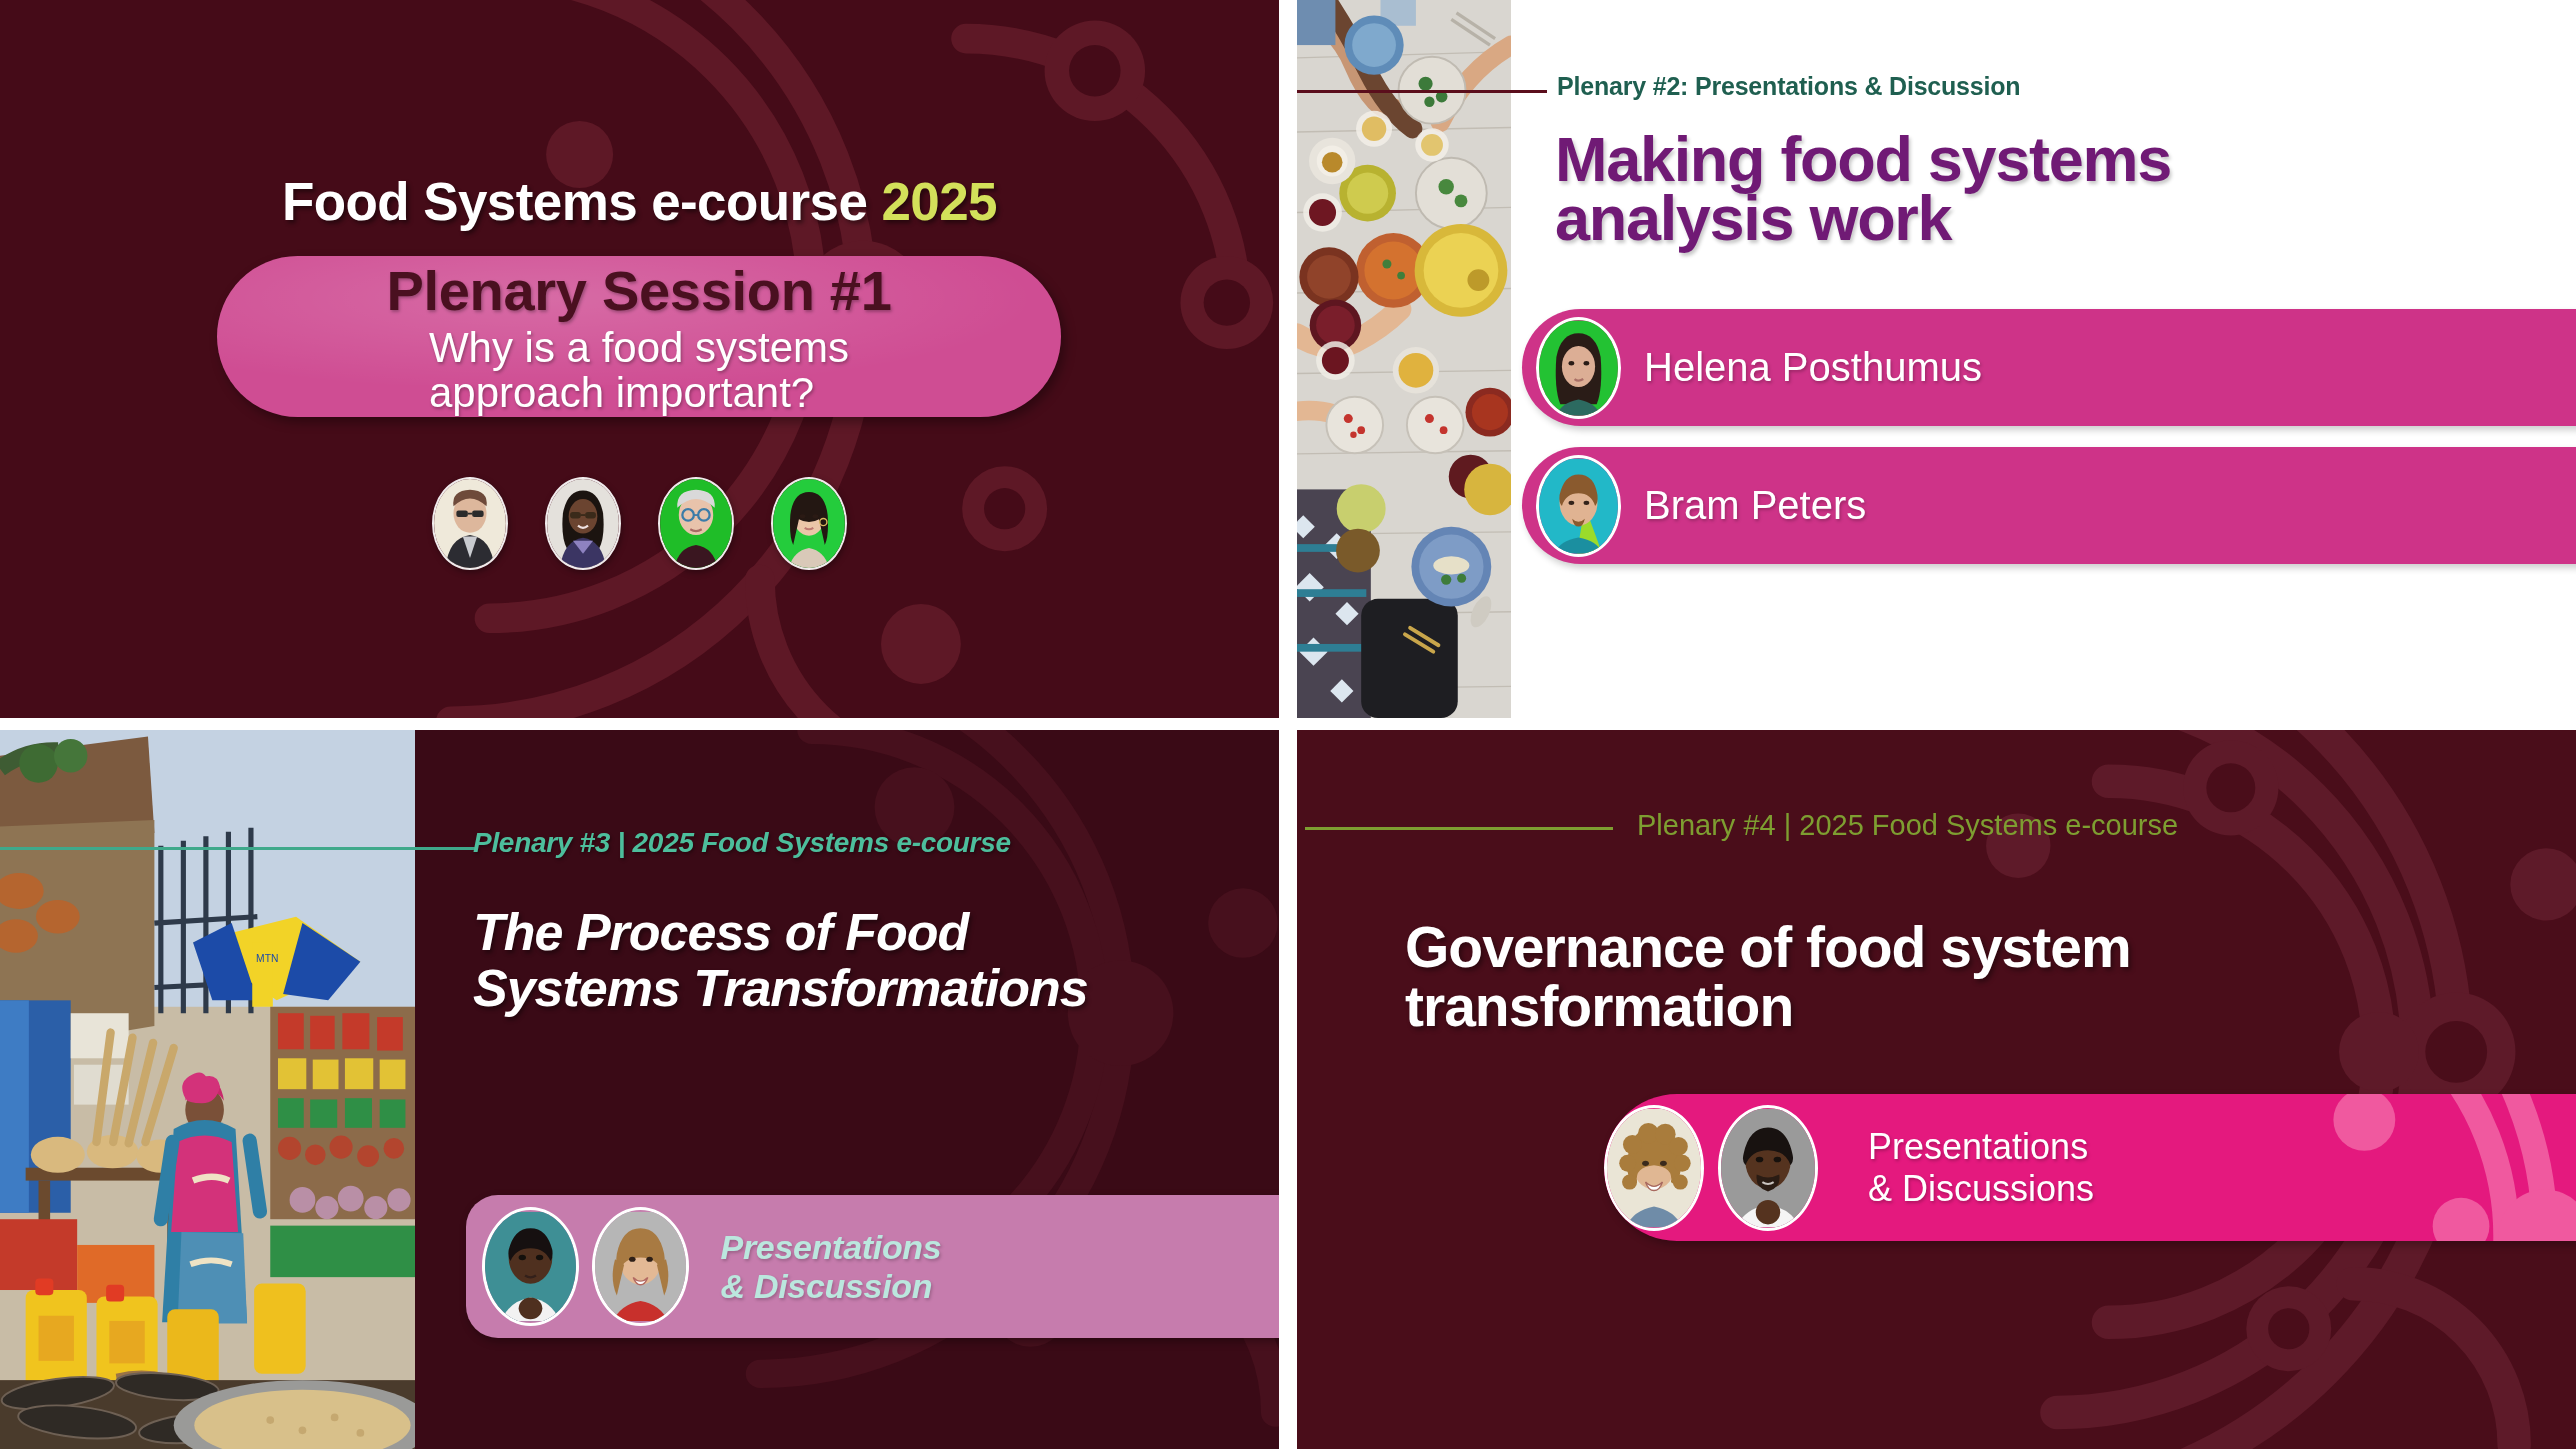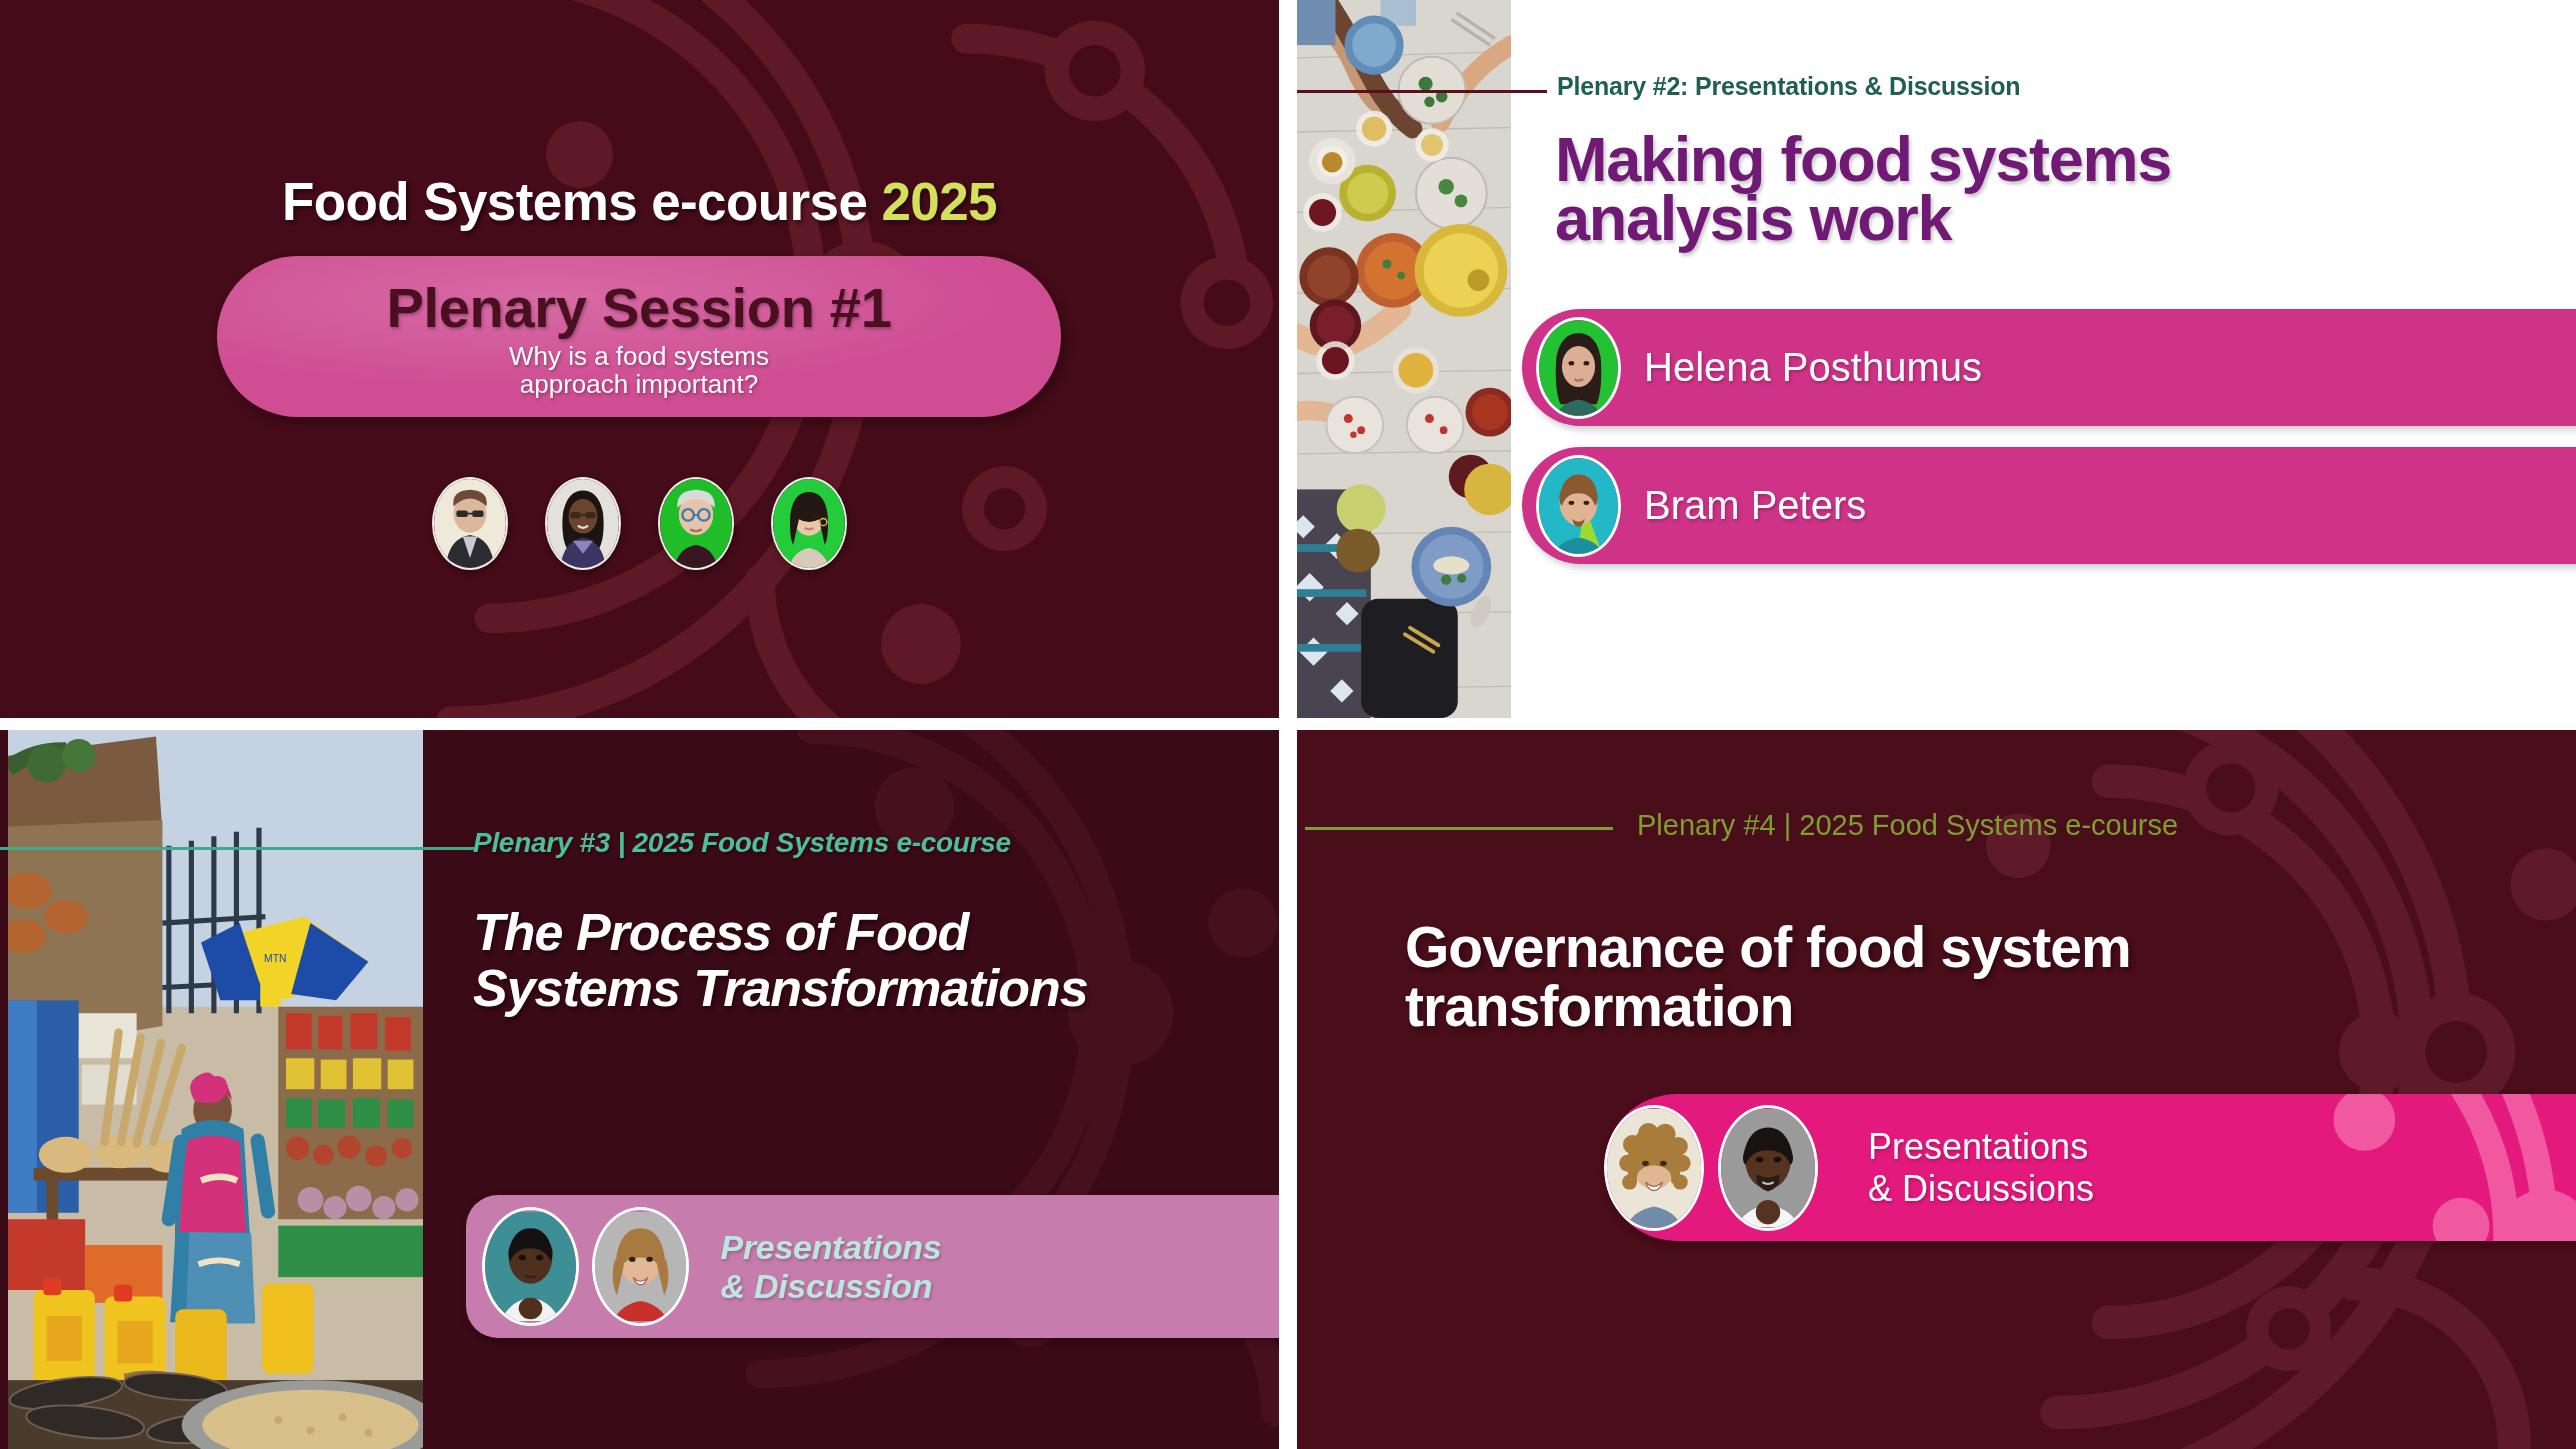--- a/index.html
+++ b/index.html
@@ -59,23 +59,23 @@
   #p1-pill-title {
     position: relative; z-index: 3;
     font-size: 56px; font-weight: 700;
     color: #4A1020;
     letter-spacing: -0.3px;
     text-shadow: 1.3px 1.9px 3.2px rgba(0,0,0,.28);
     margin-bottom: 3px;
   }
   #p1-pill-sub {
     position: relative; z-index: 3;
-    font-size: 26px; font-weight: 400;
+    font-size: 42px; font-weight: 400;
     color: #ffffff; line-height: 1.07;
-    text-align: center;
+    text-align: left;
     text-shadow: 1.3px 1.9px 3.2px rgba(0,0,0,.3);
   }
 
   #p1-avatars {
     position: absolute; left: 0; right: 0; top: 477px;
     display: flex; justify-content: center; gap: 37px;
   }
   .av {
     width: 76px; height: 93px;
     border-radius: 50%;
@@ -144,21 +144,21 @@
     text-shadow: 1.3px 1.9px 3.2px rgba(0,0,0,.25);
     white-space: nowrap;
   }
 
   
   #panel3 {
     left: 0; top: 730px; width: 1279px; height: 719px;
     background: #3A0A16;
   }
   #p3-photo {
-    position: absolute; left: 8px; top: 0;
+    position: absolute; left: 0; top: 0;
     width: 415px; height: 719px; overflow: hidden;
   }
   #p3-photo svg { width: 100%; height: 100%; display: block; }
 
   #p3-inner { position: absolute; inset: 0; z-index: 2; font-style: italic; }
 
   #p3-rule {
     position: absolute; left: 0; top: 846px;
     width: 477px; height: 3.2px; background: #3FA98B;
     z-index: 3;

